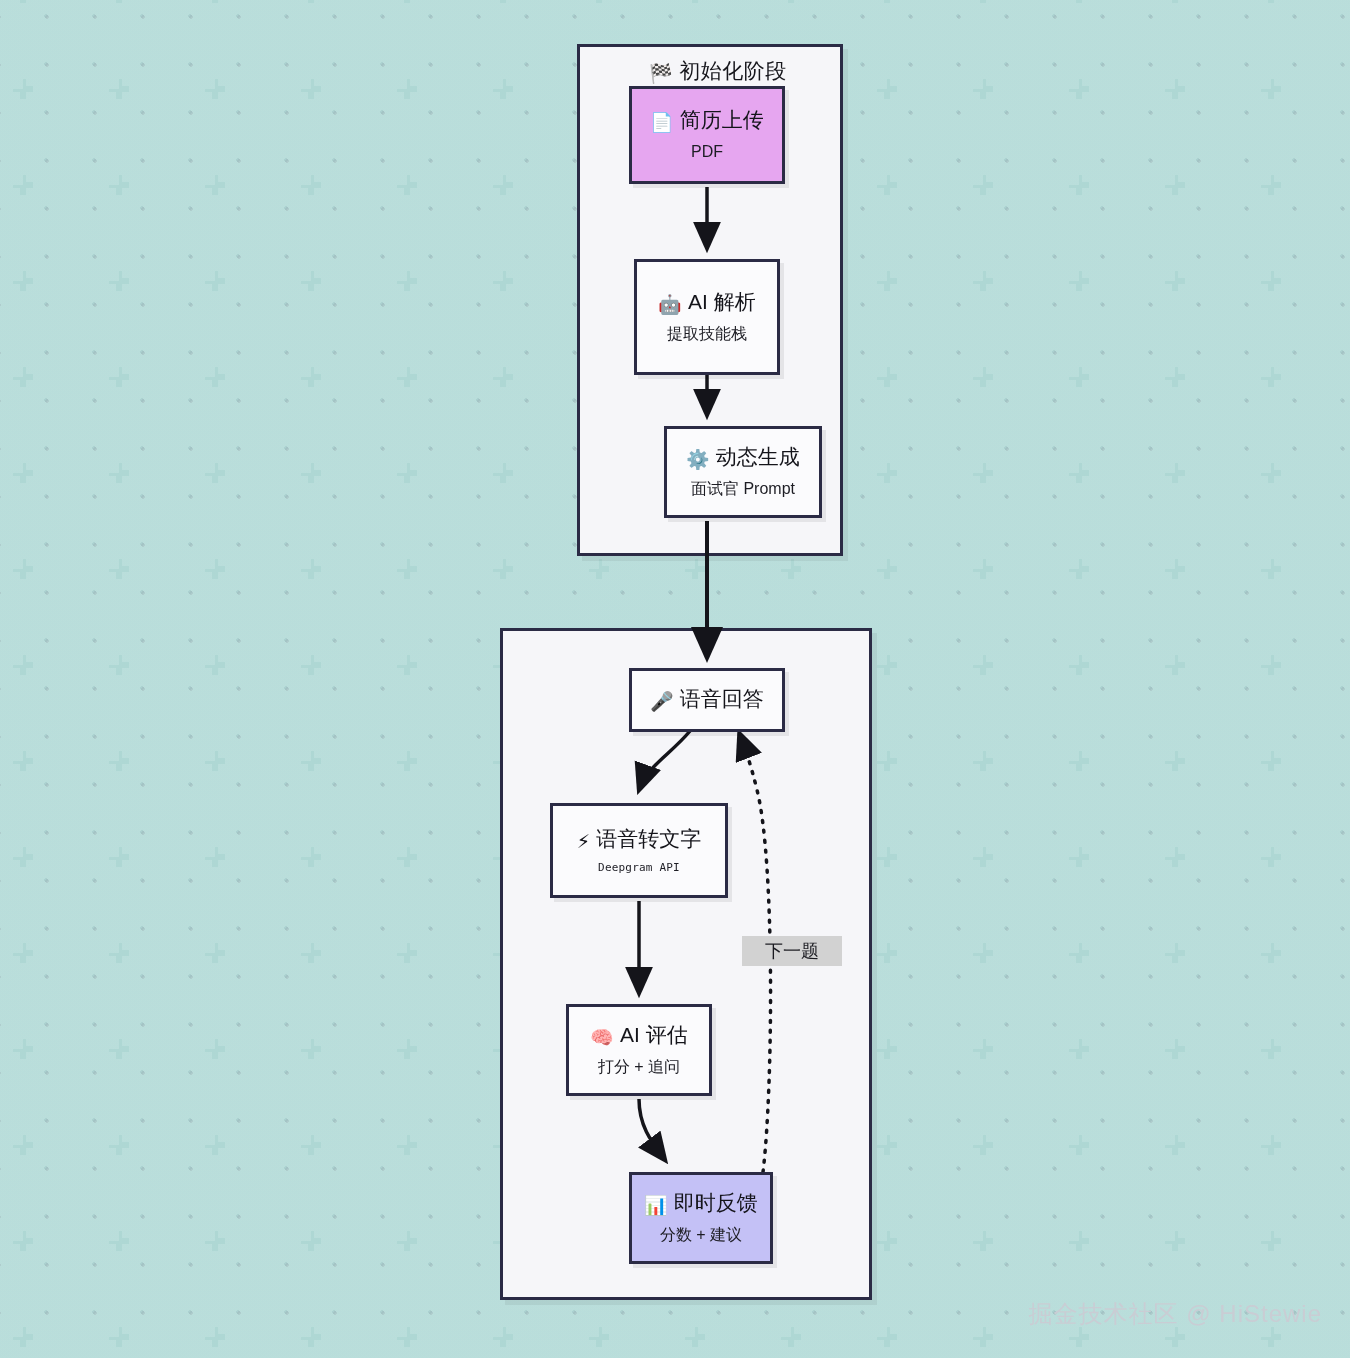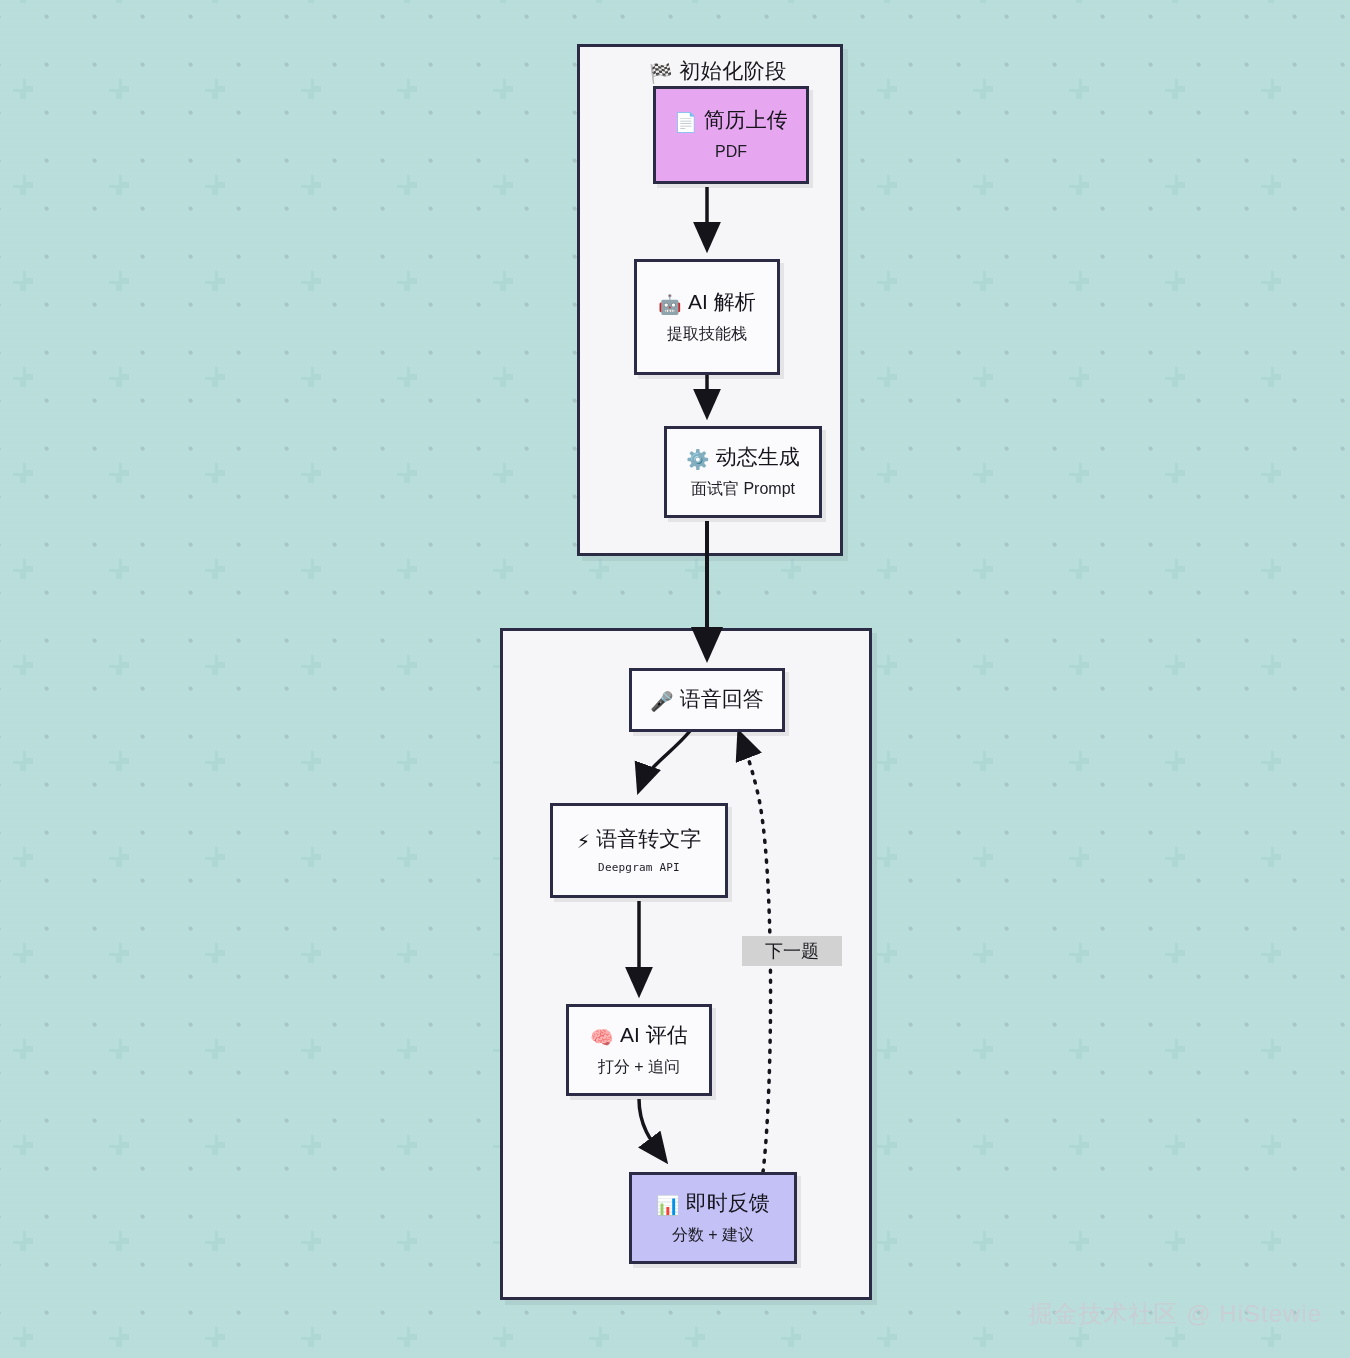--- a/index.html
+++ b/index.html
@@ -98,30 +98,30 @@
     color: #1d1d24;
     line-height: 1.3;
     margin-top: 7px;
     white-space: nowrap;
   }
   .node .line2.mono {
     font-family: "DejaVu Sans Mono", "Liberation Mono", monospace;
     font-size: 11px;
     letter-spacing: 0.2px;
   }
-  .node.accent-pink { background: #e6a6f0; margin-left: 24px; }
+  .node.accent-pink { background: #e6a6f0; }
   .node.accent-purple { background: #c4c1f6; }
 
   #node-resume   { left: 629px; top: 86px;   width: 156px; height: 98px; }
   #node-parse    { left: 634px; top: 259px;  width: 146px; height: 116px; }
   #node-prompt   { left: 628px; top: 426px;  width: 158px; height: 92px; margin-left: 36px; }
   #node-voice    { left: 629px; top: 668px;  width: 156px; height: 64px; }
   #node-stt      { left: 550px; top: 803px;  width: 178px; height: 95px; }
   #node-eval     { left: 566px; top: 1004px; width: 146px; height: 92px; }
-  #node-feedback { left: 629px; top: 1172px; width: 168px; height: 92px; }
+  #node-feedback { left: 629px; top: 1172px; width: 144px; height: 92px; }
 
   .emoji {
     font-family: "DejaVu Sans", sans-serif;
     margin-right: 6px;
     font-size: 19px;
     display: inline-block;
     vertical-align: -2px;
   }
 
   

